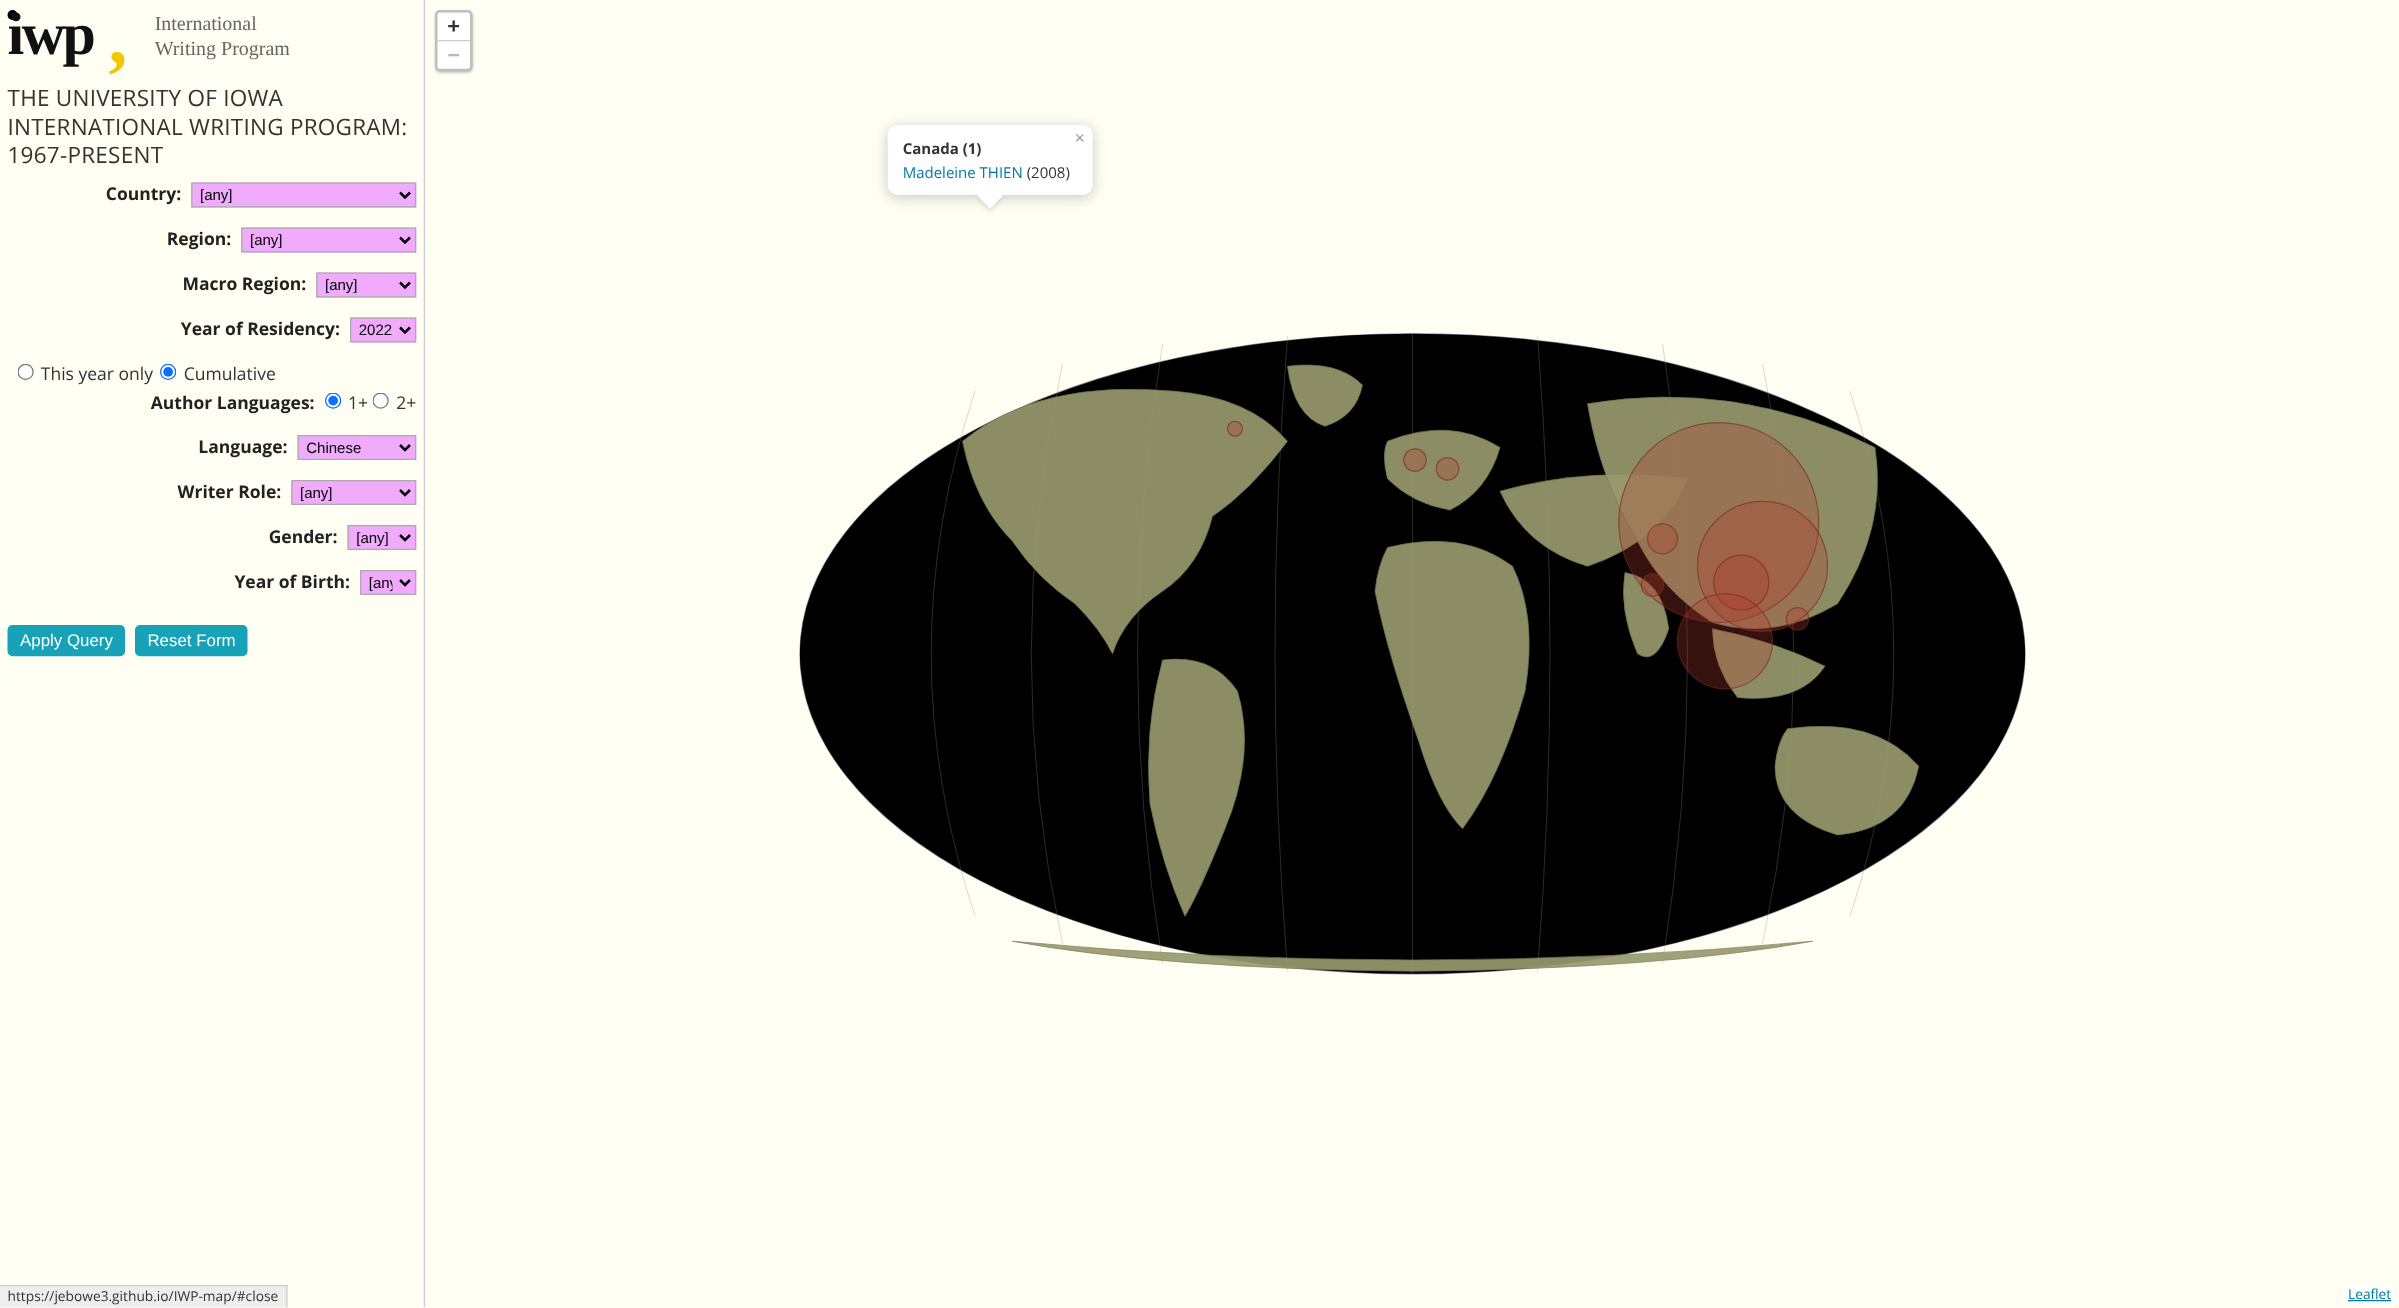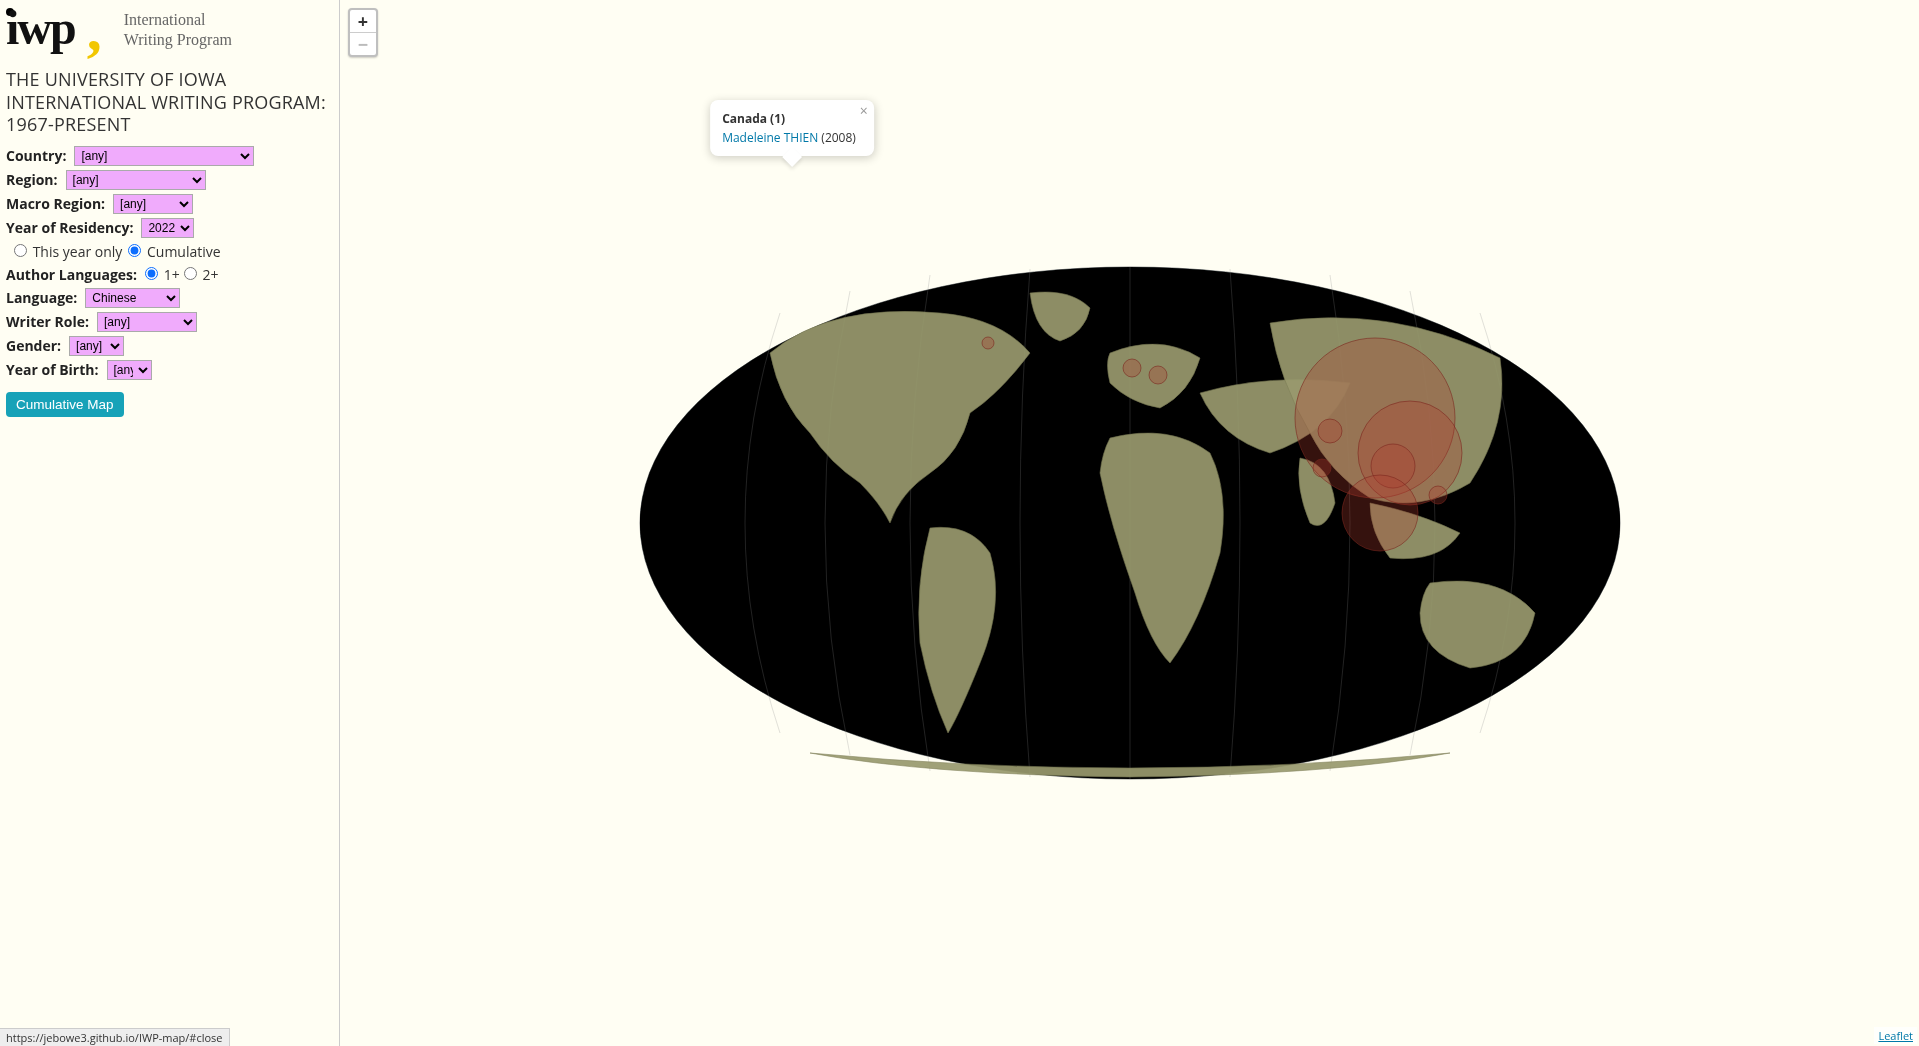--- a/index.html
+++ b/index.html
@@ -76,26 +76,27 @@
     font-weight: 400;
     line-height: 1.25;
   }
   .intro {
     font-size: 14.5px;
     color: #333;
     line-height: 1.35;
     margin-bottom: 8px;
   }
   .form-row {
-    margin: 2px 0 4px 0;
+    margin: 2px 0 16px 0;
     font-size: 14px;
     display: flex;
     align-items: center;
     flex-wrap: wrap;
     gap: 4px;
+    justify-content: flex-end;
   }
   .form-row .lbl {
     font-weight: bold;
     color: #222;
     margin-right: 4px;
   }
   select {
     font-size: 12px;
     background: #f0abfc;
     border: 1px solid #aaa;
@@ -307,21 +308,22 @@
     </div>
 
     <div class="form-row">
       <span class="lbl">Year of Birth:</span>
       <select style="width:45px">
         <option>[any]</option>
       </select>
     </div>
 
     <div>
-      <button class="btn">Cumulative Map</button>
+      <button class="btn">Apply Query</button>
+      <button class="btn">Reset Form</button>
     </div>
   </aside>
 
   <main class="map-area">
     <div class="zoom-controls">
       <div class="zoom-btn">+</div>
       <div class="zoom-btn disabled">−</div>
     </div>
 
     <svg class="map-svg" width="1000" height="520" viewBox="0 0 1000 520">

